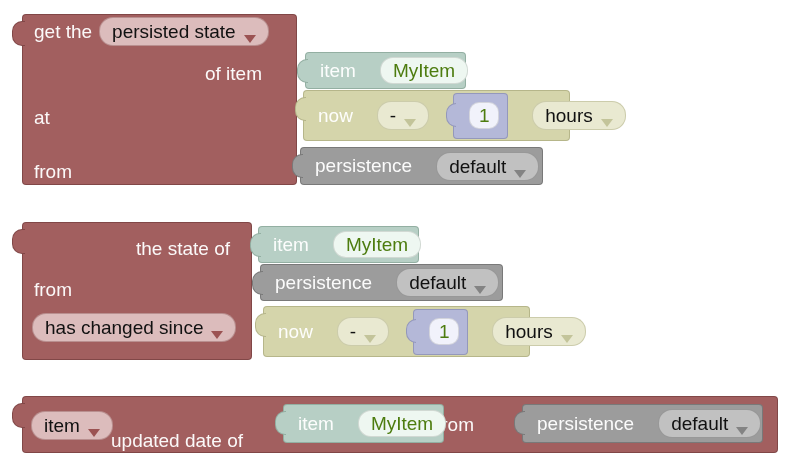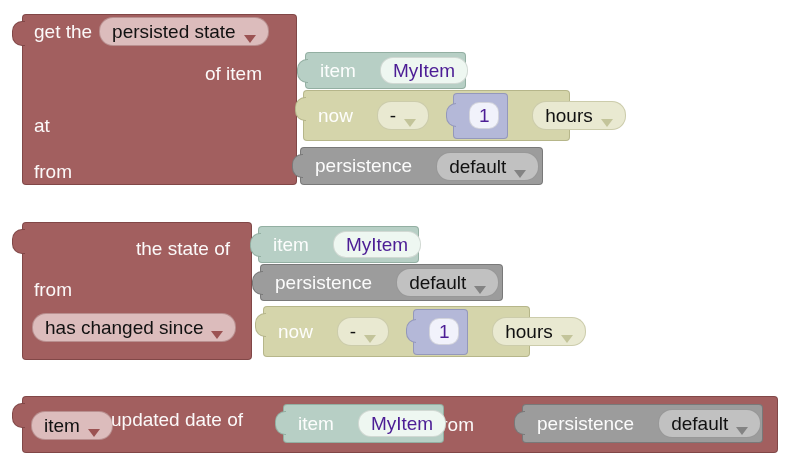--- a/index.html
+++ b/index.html
@@ -70,47 +70,47 @@
   .arr-cream{border-top-color:#c3c49a;}
   .arr-gray{border-top-color:#838383;}
   
   .field{
     display:inline-flex;align-items:center;justify-content:center;
     background:var(--field-white-green);
     border:1px solid rgba(0,0,0,.12);
     border-radius:13px;
     height:25px;
     padding:0 12px;
-    color:#4c1d95;
+    color:#4d7c0f;
     white-space:nowrap;
   }
   .field-lav{background:var(--field-white-lavender);border-radius:10px;padding:0 8px;min-width:12px;}
   
   .inner{display:flex;align-items:center;height:100%;padding-left:14px;gap:24px;box-sizing:border-box;}
   
   .g1-main{left:22px;top:14px;width:275px;height:171px;}
   .g1-row1{position:absolute;left:11px;top:2px;height:29px;display:flex;align-items:center;gap:7px;}
   .g1-ofitem{right:34px;top:48px;}
-  .g1-at{left:11px;top:100px;}
+  .g1-at{left:11px;top:92px;}
   .g1-from{left:11px;top:146px;}
   .g1-item{left:305px;top:52px;width:161px;height:37px;}
   .g1-now{left:303px;top:90px;width:267px;height:51px;}
   .g1-pers{left:300px;top:147px;width:243px;height:38px;}
   
   .g2-main{left:22px;top:222px;width:230px;height:138px;}
   .g2-stateof{right:21px;top:15px;}
   .g2-from{left:11px;top:56px;}
   .g2-changed{position:absolute;left:9px;top:90px;}
   .g2-item{left:258px;top:226px;width:161px;height:37px;}
   .g2-pers{left:260px;top:264px;width:243px;height:37px;}
   .g2-now{left:263px;top:306px;width:267px;height:51px;}
   
   .g3-main{left:22px;top:396px;width:756px;height:57px;}
   .g3-last{position:absolute;left:8px;top:14px;}
-  .g3-updated{left:88px;top:12px;}
+  .g3-updated{left:88px;top:33px;}
   .g3-from{left:413px;top:17px;}
   .g3-item{left:283px;top:404px;width:161px;height:39px;}
   .g3-pers{left:522px;top:404px;width:241px;height:39px;}
   .num-wrap{height:44px;display:flex;align-items:center;padding:0 8px 0 15px;}
 </style>
 </head>
 <body>
 
 <div class="canvas">
 

